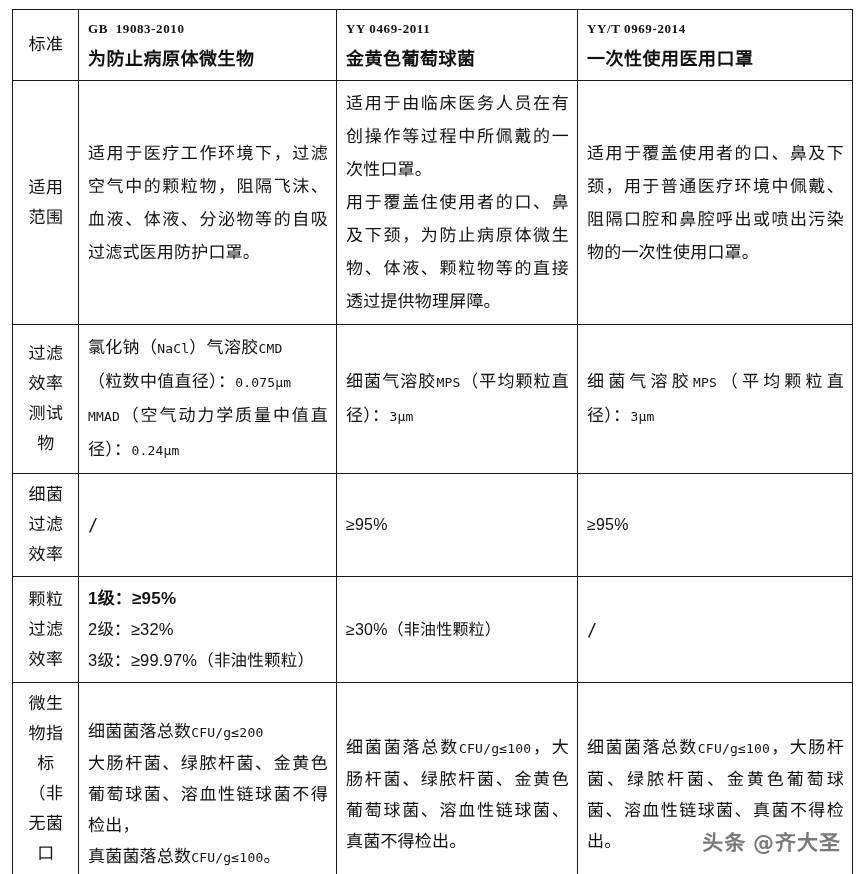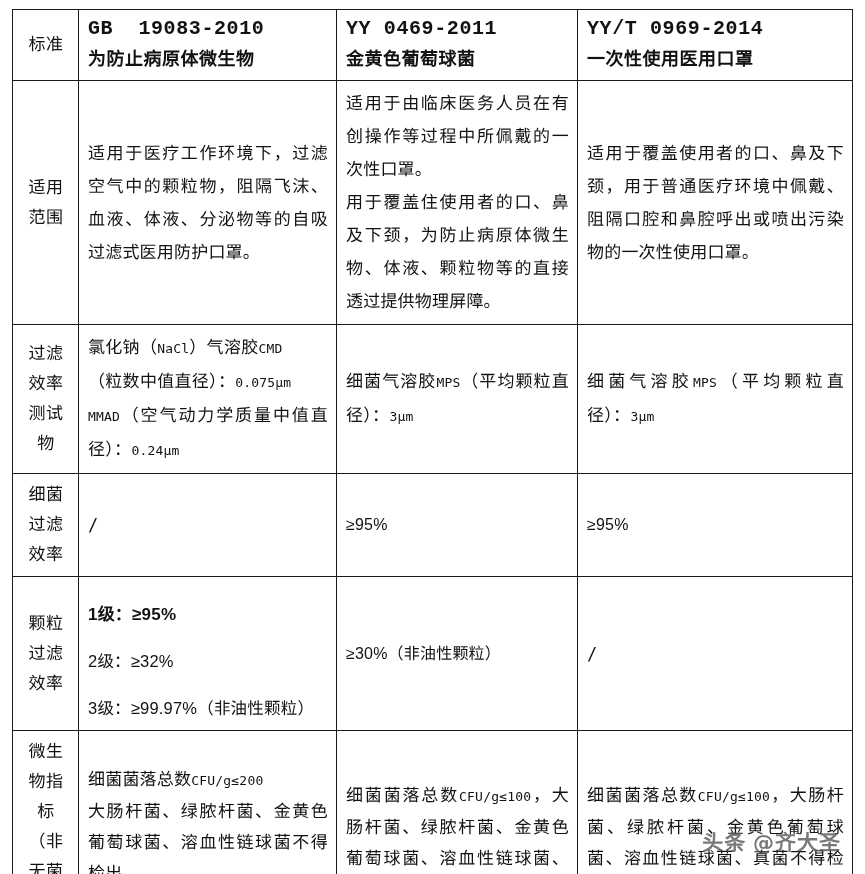--- a/index.html
+++ b/index.html
@@ -54,22 +54,22 @@
     text-align: center;
     font-size: 17px;
     line-height: 30px;
     letter-spacing: 0.5px;
     padding: 6px 2px;
     white-space: pre-line;
   }
 
   
   .hdr-code {
-    font-family: Liberation Mono, monospace;
-    font-size: 20px;
+    font-family: Liberation Serif, serif;
+    font-size: 13px;
     font-weight: bold;
     letter-spacing: 0.6px;
     line-height: 26px;
     white-space: pre;
   }
   .hdr-name {
     font-size: 18px;
     font-weight: bold;
     line-height: 30px;
     letter-spacing: 0.5px;
@@ -108,21 +108,20 @@
     letter-spacing: 0.2px;
   }
 
   .grade-list { }
   .grade-list div {
     font-size: 16.5px;
     line-height: 31px;
     letter-spacing: 0.2px;
     text-align: justify;
     text-justify: inter-ideograph;
-    margin-top: 16px;
   }
   .grade-list div.g1 {
     font-weight: bold;
     font-size: 17px;
   }
 
   
   .watermark {
     position: absolute;
     right: 24px;

